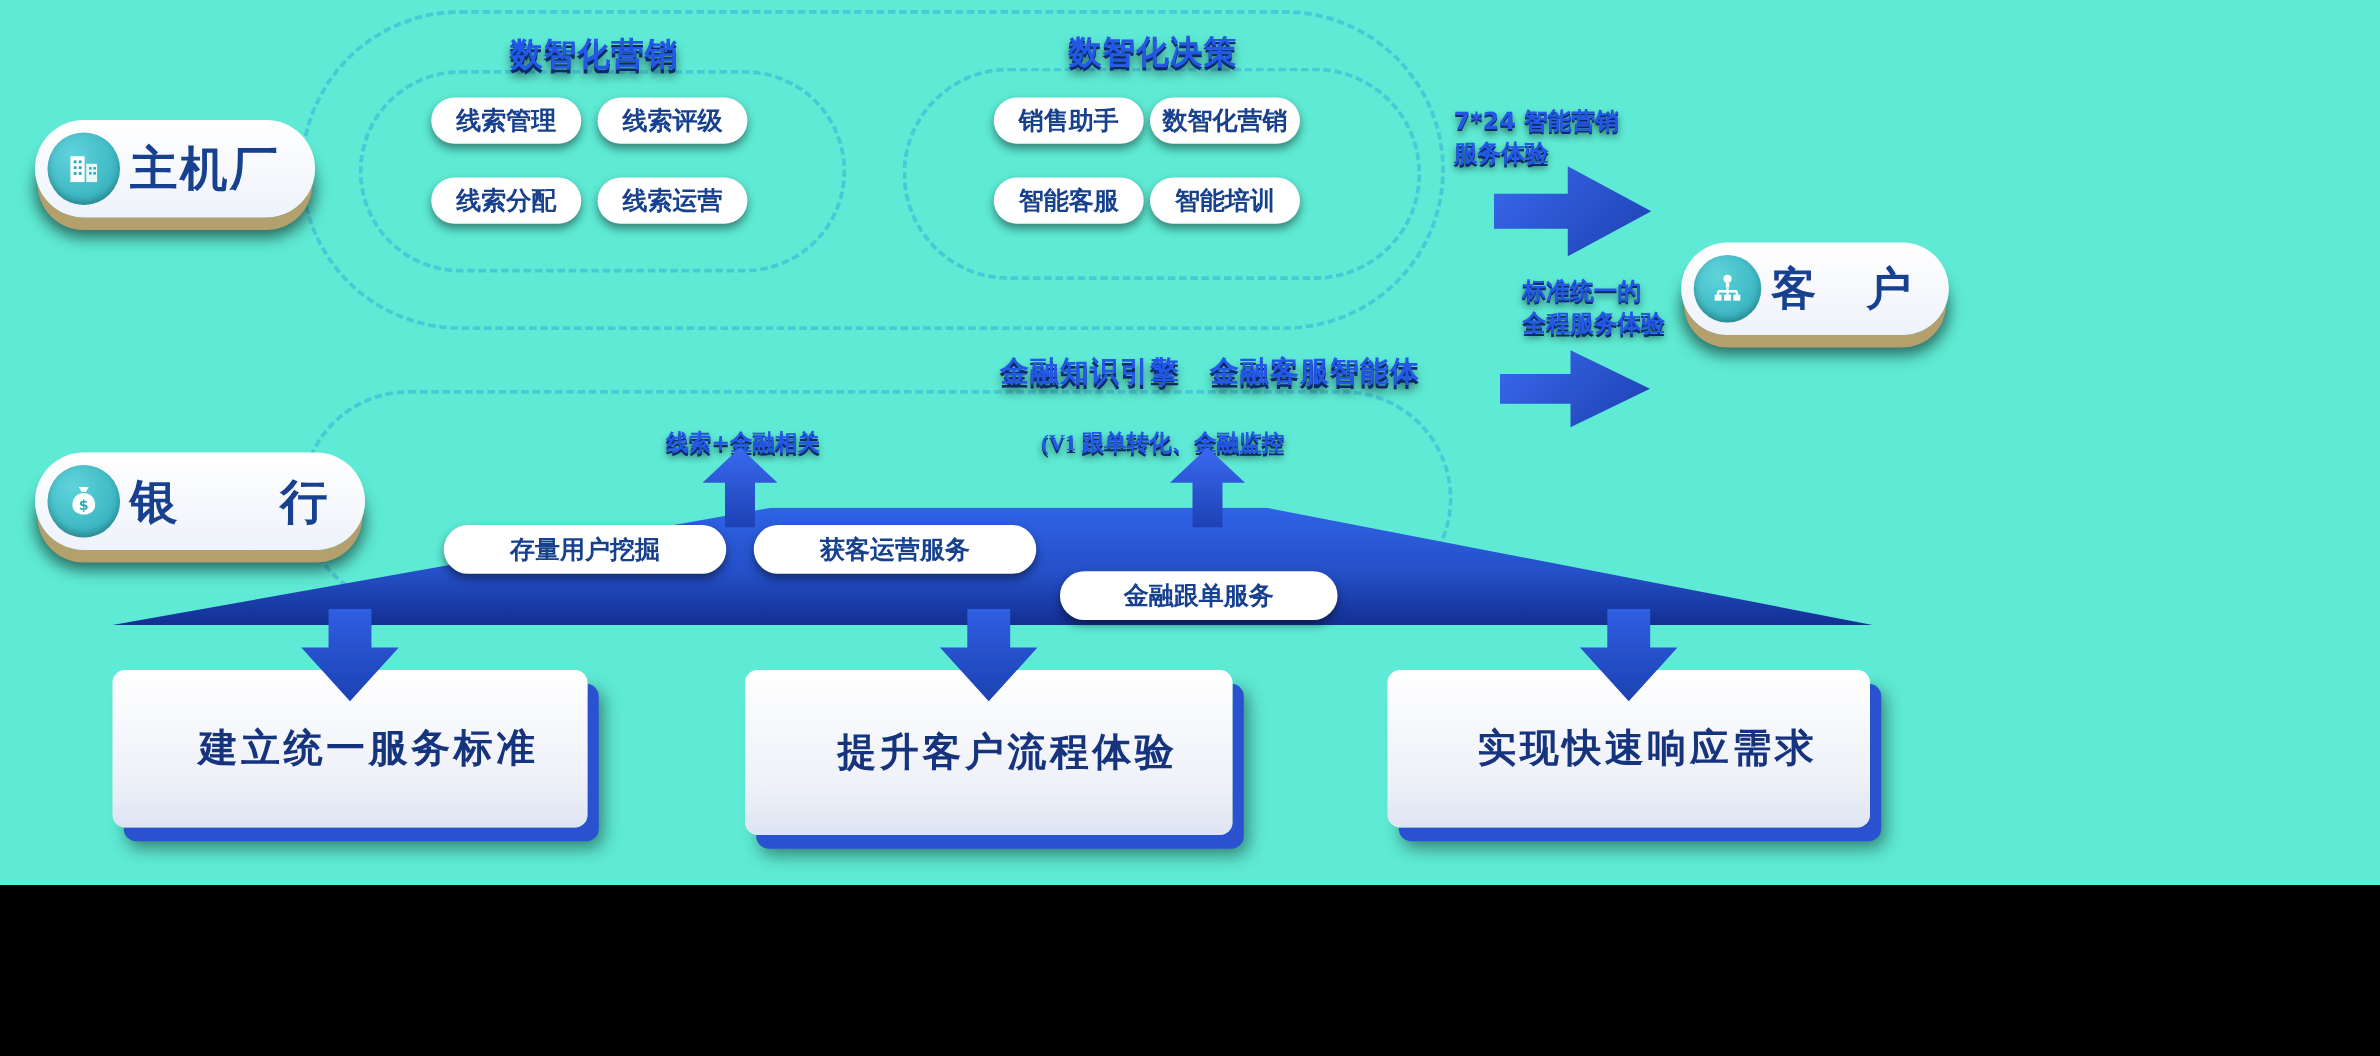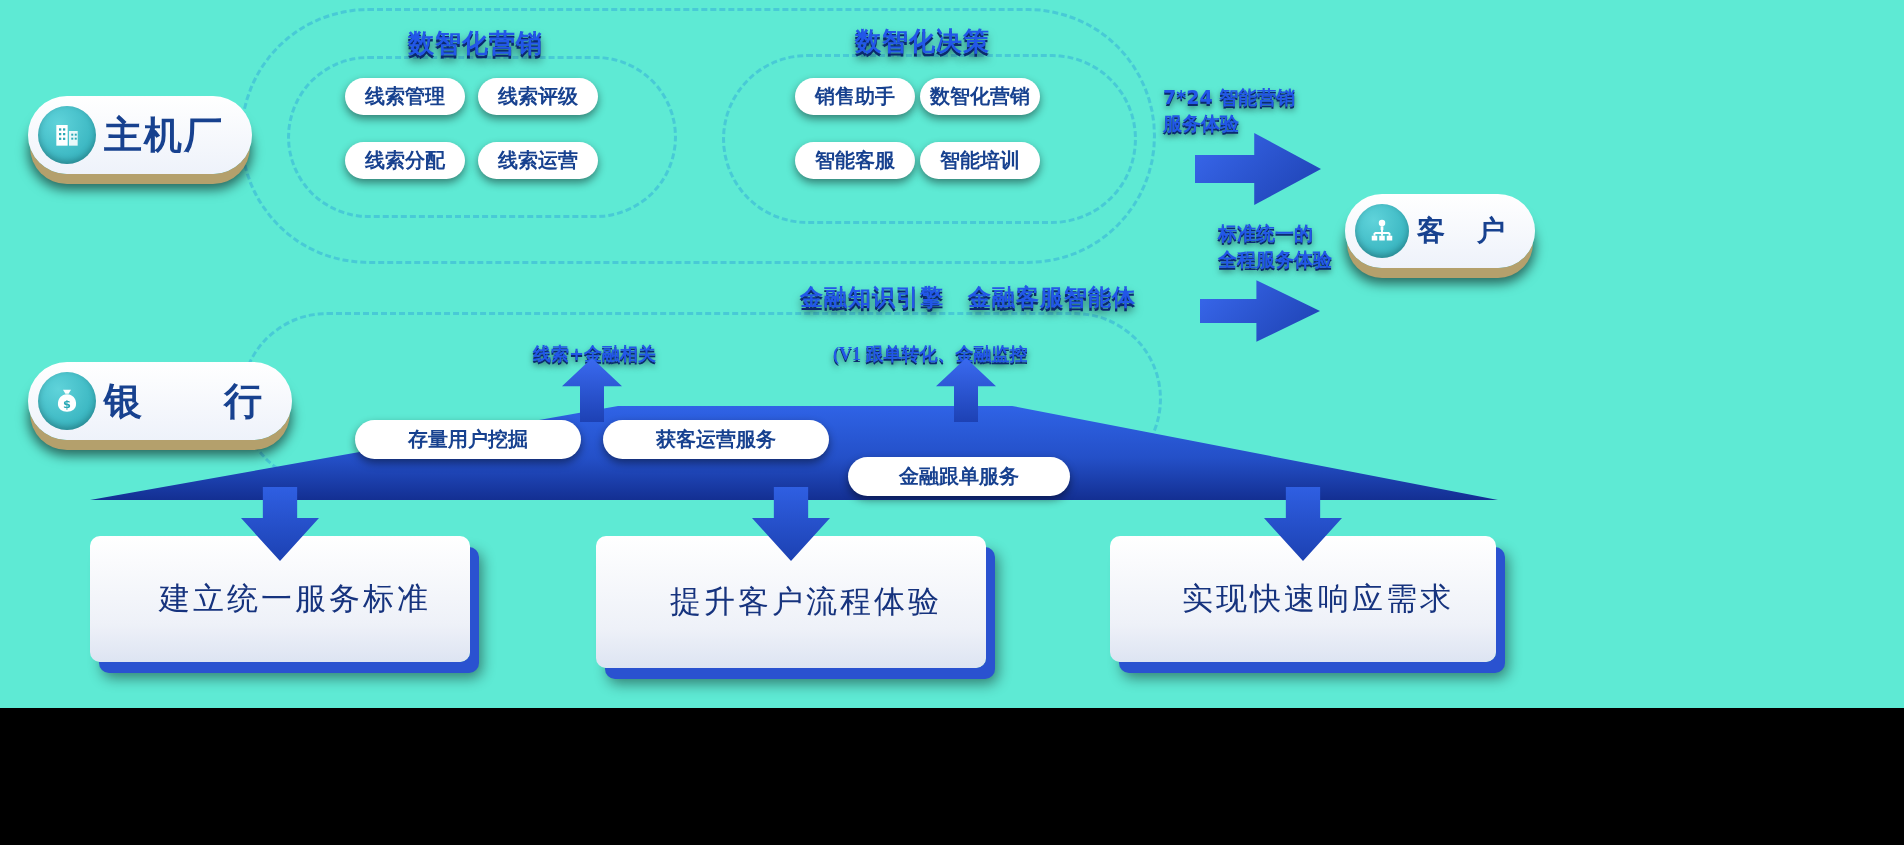--- a/index.html
+++ b/index.html
@@ -45,21 +45,21 @@
            padding:0 28px 0 10px; height:78px; z-index:4; }
   .actor-icon { width:58px; height:58px; border-radius:50%; flex:0 0 58px;
                 background:radial-gradient(circle at 35% 30%, #5fd3da, #2aa9b6);
                 display:flex; align-items:center; justify-content:center;
                 box-shadow:inset 0 -3px 6px rgba(0,0,0,.25); }
   .actor-label { font-size:38px; font-weight:bold; color:#17418f; letter-spacing:2px; white-space:nowrap; }
   .a-oem  { left:28px;  top:96px;  }
   .a-bank { left:28px;  top:362px; }
   .a-cust { left:1345px; top:194px; height:74px; }
   .a-cust .actor-icon { width:54px; height:54px; flex-basis:54px; }
-  .a-cust .actor-label { font-size:28px; }
+  .a-cust .actor-label { font-size:36px; }
 
   
   .arrow-up { position:absolute; width:60px; height:64px; z-index:2;
               background:linear-gradient(180deg,#3a6af0,#1d41b4);
               clip-path:polygon(50% 0,100% 44%,70% 44%,70% 100%,30% 100%,30% 44%,0 44%);
               filter:drop-shadow(0 4px 5px rgba(0,0,0,.5)); }
   .au1 { left:562px; top:358px; }
   .au2 { left:936px; top:358px; }
 
   .arrow-right { position:absolute; z-index:2;
@@ -83,21 +83,21 @@
                clip-path:polygon(37.5% 0, 65.5% 0, 100% 100%, 0 100%); }
 
   
   .card { position:absolute; z-index:2; border-radius:10px;
           background:linear-gradient(180deg,#ffffff 0%, #eef1f8 70%, #dde4f2 100%);
           box-shadow:9px 11px 0 #2a52d0, 12px 16px 14px rgba(0,0,0,.45);
           display:flex; align-items:center; justify-content:center; }
   .c1 { left:90px;   top:536px; width:380px; height:126px; }
   .c2 { left:596px;  top:536px; width:390px; height:132px; }
   .c3 { left:1110px; top:536px; width:386px; height:126px; }
-  .card-label { font-size:31px; font-weight:normal; color:#16337e; letter-spacing:3px; white-space:nowrap;margin-left:30px; }
+  .card-label { font-size:31px; font-weight:bold; color:#16337e; letter-spacing:3px; white-space:nowrap;margin-left:30px; }
 
   
   .m1 { left:345px; top:78px; }  .m2 { left:478px; top:78px; }
   .m3 { left:345px; top:142px; } .m4 { left:478px; top:142px; }
   
   .d1 { left:795px; top:78px; }  .d2 { left:920px; top:78px; }
   .d3 { left:795px; top:142px; } .d4 { left:920px; top:142px; }
   
   .b1 { left:355px; top:420px; width:226px; }
   .b2 { left:603px; top:420px; width:226px; }

